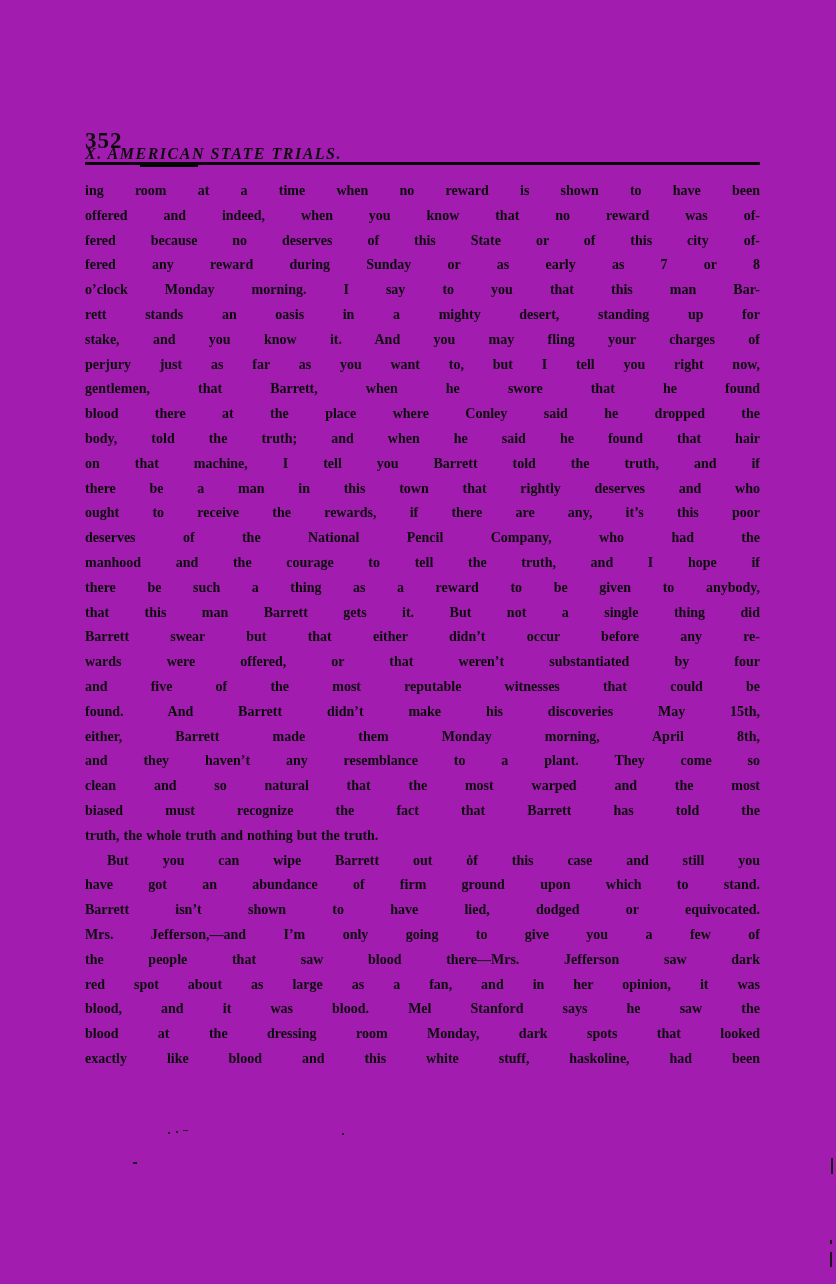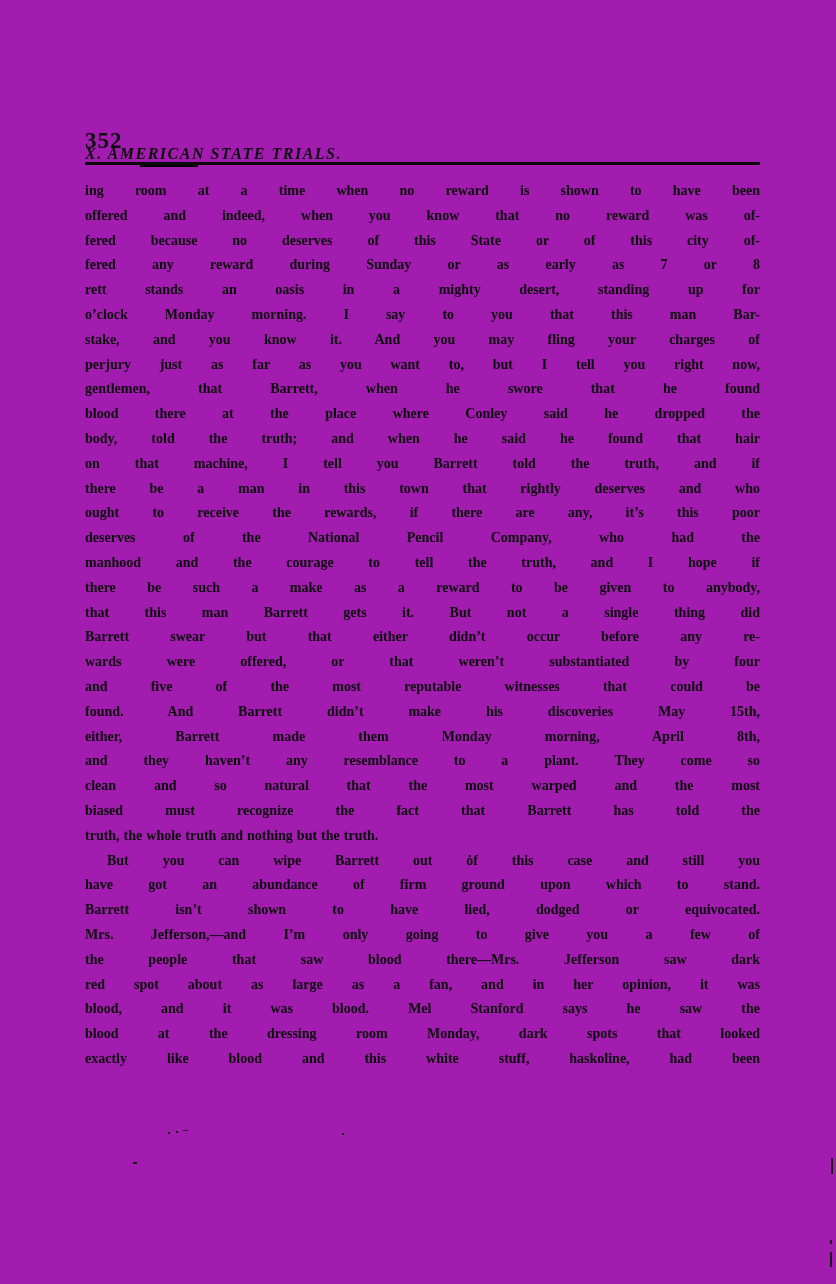--- a/index.html
+++ b/index.html
@@ -73,33 +73,33 @@
       <span class="pagenum">352</span>
       <span class="title">X.  AMERICAN STATE TRIALS.</span>
       <span class="rule-blob"></span>
     </div>
     <div class="rule"></div>
     <div class="body">
         <div class="line">ing room at a time when no reward is shown to have been</div>
         <div class="line">offered and indeed, when you know that no reward was of-</div>
         <div class="line">fered because no deserves of this State or of this city of-</div>
         <div class="line">fered any reward during Sunday or as early as 7 or 8</div>
+        <div class="line">o’clock Monday morning.  I say to you that this man Bar-</div>
         <div class="line">rett stands an oasis in a mighty desert, standing up for</div>
-        <div class="line">o’clock Monday morning.  I say to you that this man Bar-</div>
         <div class="line">stake, and you know it.  And you may fling your charges of</div>
         <div class="line">perjury just as far as you want to, but I tell you right now,</div>
         <div class="line">gentlemen, that Barrett, when he swore that he found</div>
         <div class="line">blood there at the place where Conley said he dropped the</div>
         <div class="line">body, told the truth; and when he said he found that hair</div>
         <div class="line">on that machine, I tell you Barrett told the truth, and if</div>
         <div class="line">there be a man in this town that rightly deserves and who</div>
         <div class="line">ought to receive the rewards, if there are any, it’s this poor</div>
         <div class="line">deserves of the National Pencil Company, who had the</div>
         <div class="line">manhood and the courage to tell the truth, and I hope if</div>
-        <div class="line">there be such a make as a reward to be given to anybody,</div>
+        <div class="line">there be such a thing as a reward to be given to anybody,</div>
         <div class="line">that this man Barrett gets it.  But not a single thing did</div>
         <div class="line">Barrett swear but that either didn’t occur before any re-</div>
         <div class="line">wards were offered, or that weren’t substantiated by four</div>
         <div class="line">and five of the most reputable witnesses that could be</div>
         <div class="line">found.  And Barrett didn’t make his discoveries May 15th,</div>
         <div class="line">either, Barrett made them Monday morning, April 8th,</div>
         <div class="line">and they haven’t any resemblance to a plant.  They come so</div>
         <div class="line">clean and so natural that the most warped and the most</div>
         <div class="line">biased must recognize the fact that Barrett has told the</div>
         <div class="line flush">truth, the whole truth and nothing but the truth.</div>

